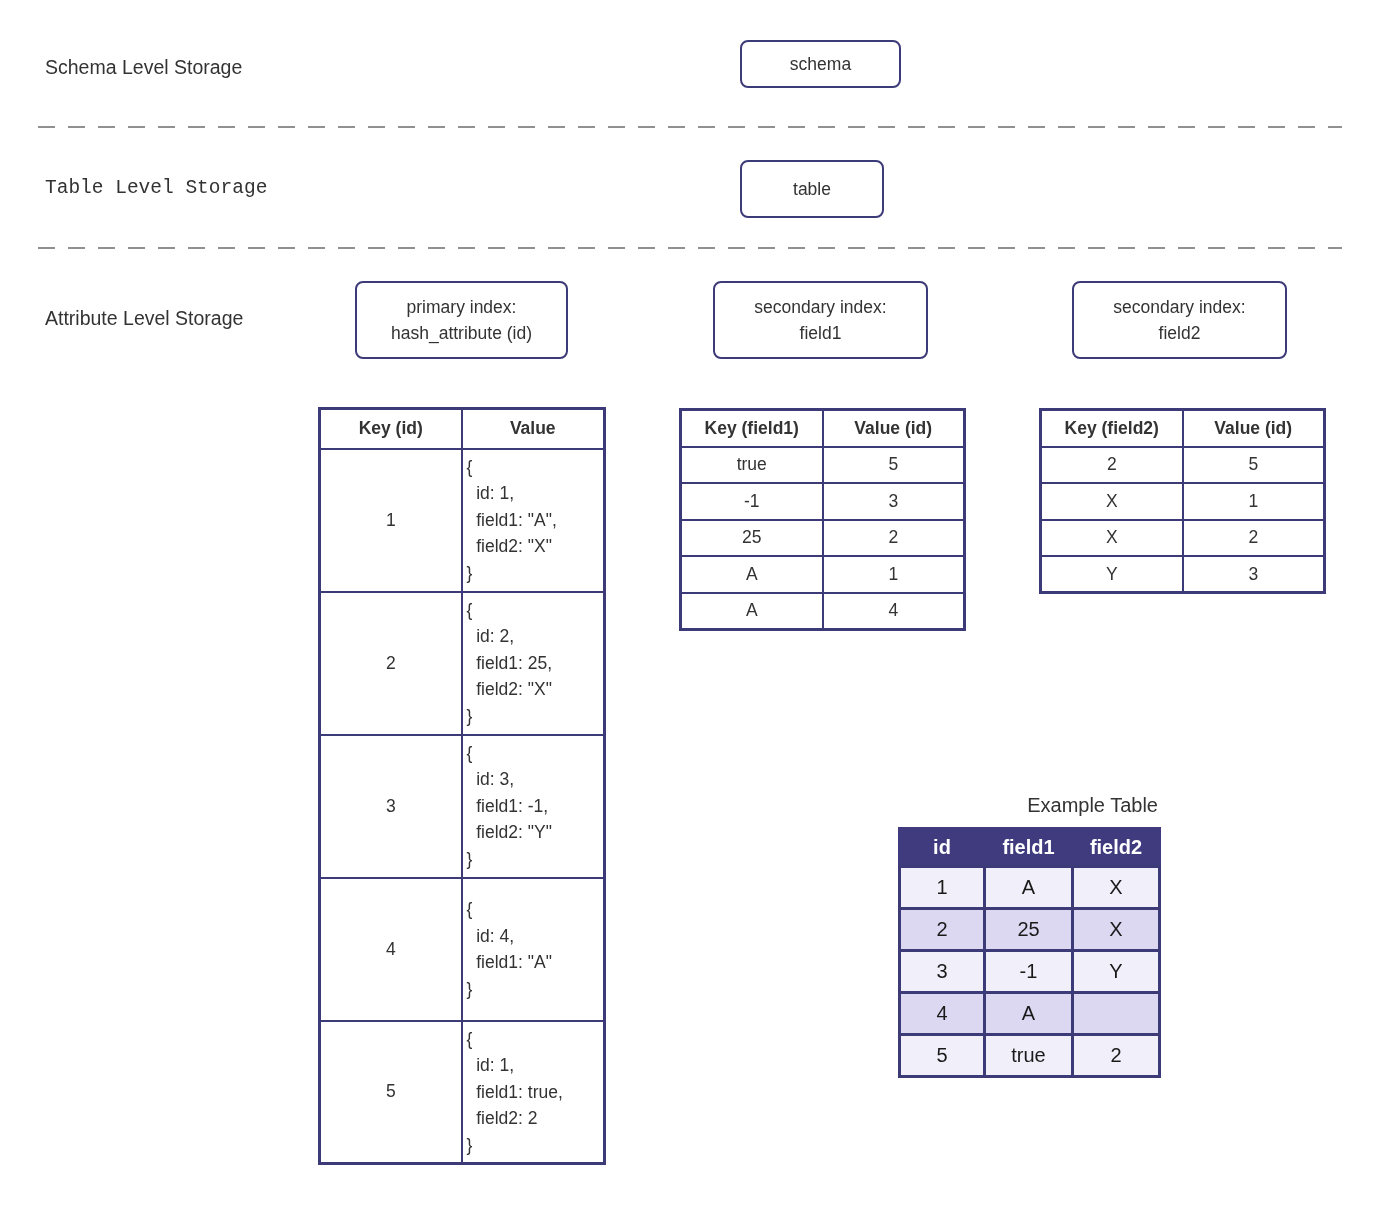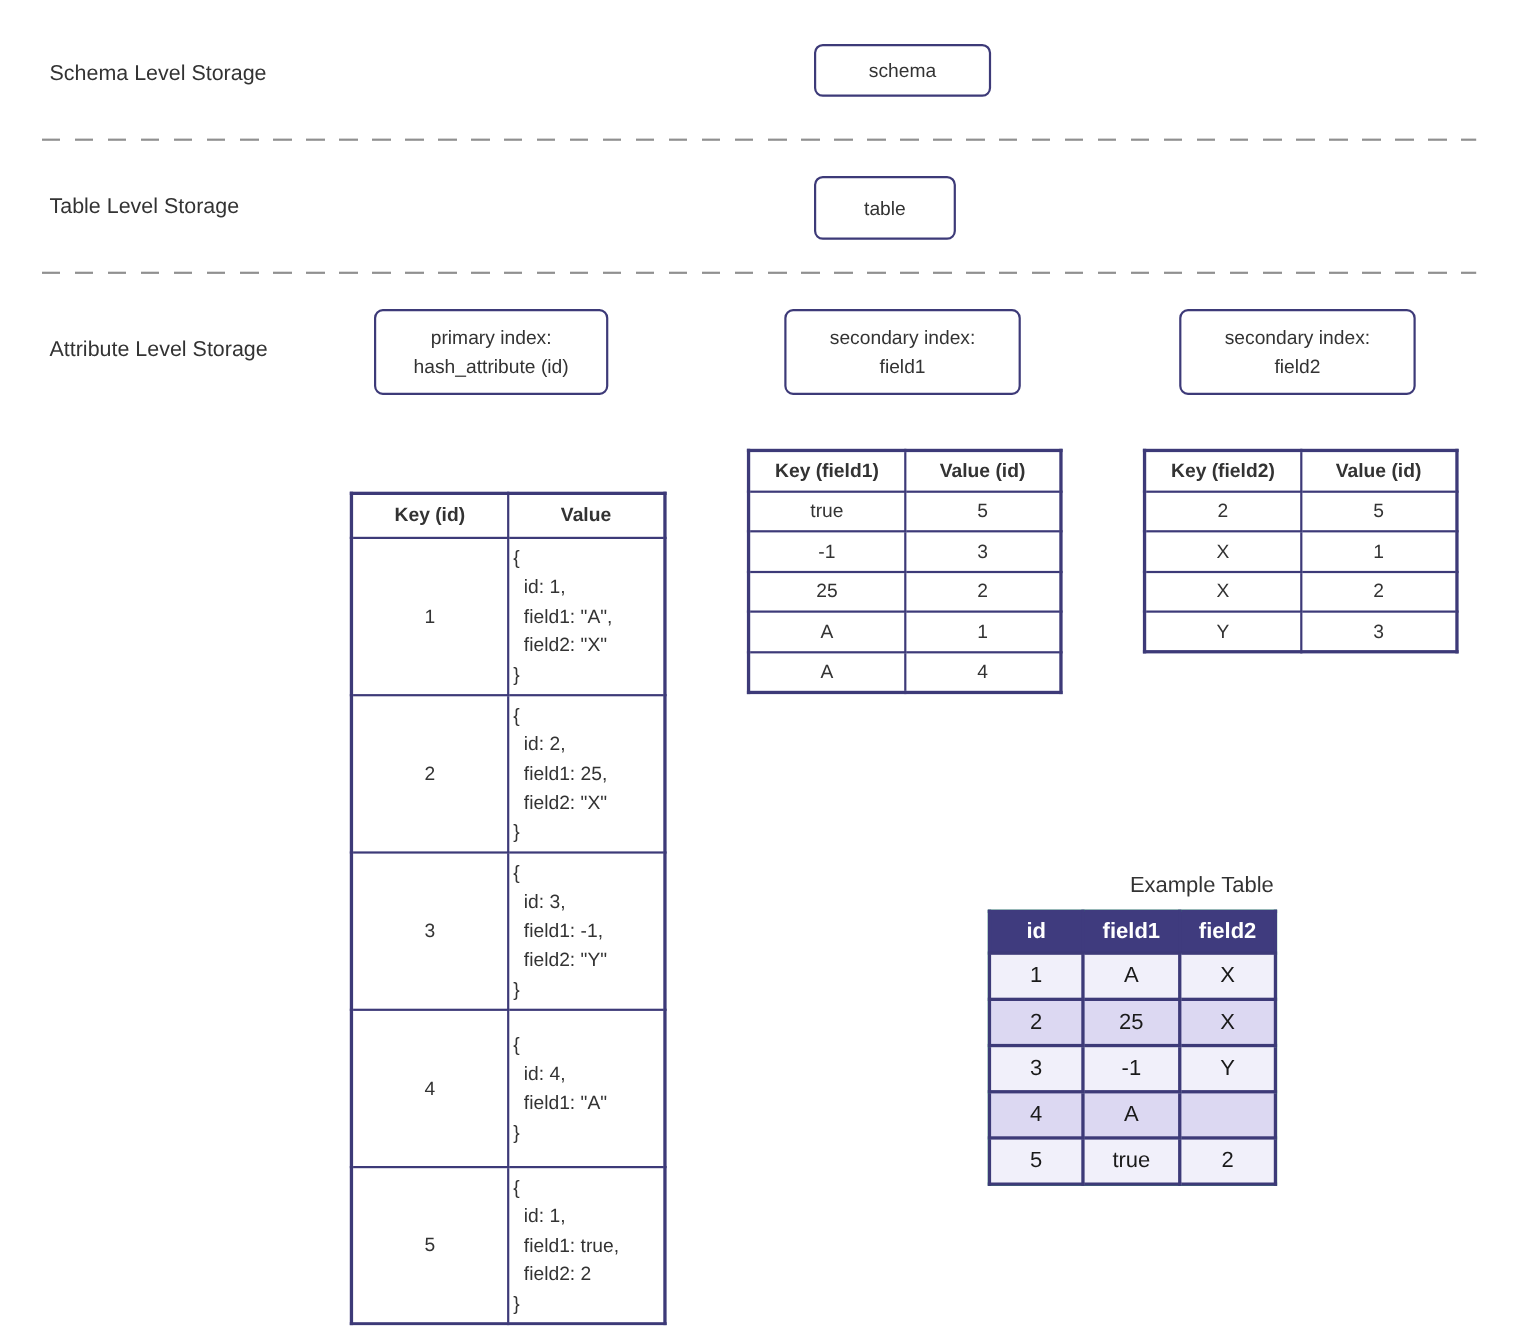--- a/index.html
+++ b/index.html
@@ -58,21 +58,21 @@
     border:3px solid var(--table-border);
   }
   table.kv th, table.kv td{
     border:2px solid var(--table-border);
     font-size:17.5px;
     color:var(--text);
     text-align:center;
     vertical-align:middle;
   }
   table.kv th{font-weight:bold;}
-  table.primary{width:285px;margin-top:40px;}
+  table.primary{width:285px;}
   table.primary col.c1{width:142px;}
   table.primary col.c2{width:143px;}
   table.primary thead tr{height:40px;}
   table.primary tbody tr{height:143px;}
   table.primary td.val{
     text-align:left;
     white-space:pre;
     padding:2px 4px;
     line-height:26.5px;
   }
@@ -123,30 +123,30 @@
 
 <div id="canvas">
 
   <div class="level-label" style="left:45px;top:56px;">Schema Level Storage</div>
   <div class="node-box" style="left:740px;top:40px;width:161px;height:48px;">
     <span>schema</span>
   </div>
 
   <div class="dash-line" style="top:126px;"></div>
 
-  <div class="level-label" style="left:45px;top:177px;">Table Level Storage</div>
-  <div class="node-box" style="left:740px;top:160px;width:129px;height:58px;">
+  <div class="level-label" style="left:45px;top:177px;font-family:Liberation Mono, monospace;">Table Level Storage</div>
+  <div class="node-box" style="left:740px;top:160px;width:144px;height:58px;">
     <span>table</span>
   </div>
 
   <div class="dash-line" style="top:247px;"></div>
 
   <div class="level-label" style="left:45px;top:307px;">Attribute Level Storage</div>
 
-  <div class="node-box" style="left:340px;top:281px;width:213px;height:78px;">
+  <div class="node-box" style="left:355px;top:281px;width:213px;height:78px;">
     <span>primary index:</span>
     <span>hash_attribute (id)</span>
   </div>
   <div class="node-box" style="left:713px;top:281px;width:215px;height:78px;">
     <span>secondary index:</span>
     <span>field1</span>
   </div>
   <div class="node-box" style="left:1072px;top:281px;width:215px;height:78px;">
     <span>secondary index:</span>
     <span>field2</span>

